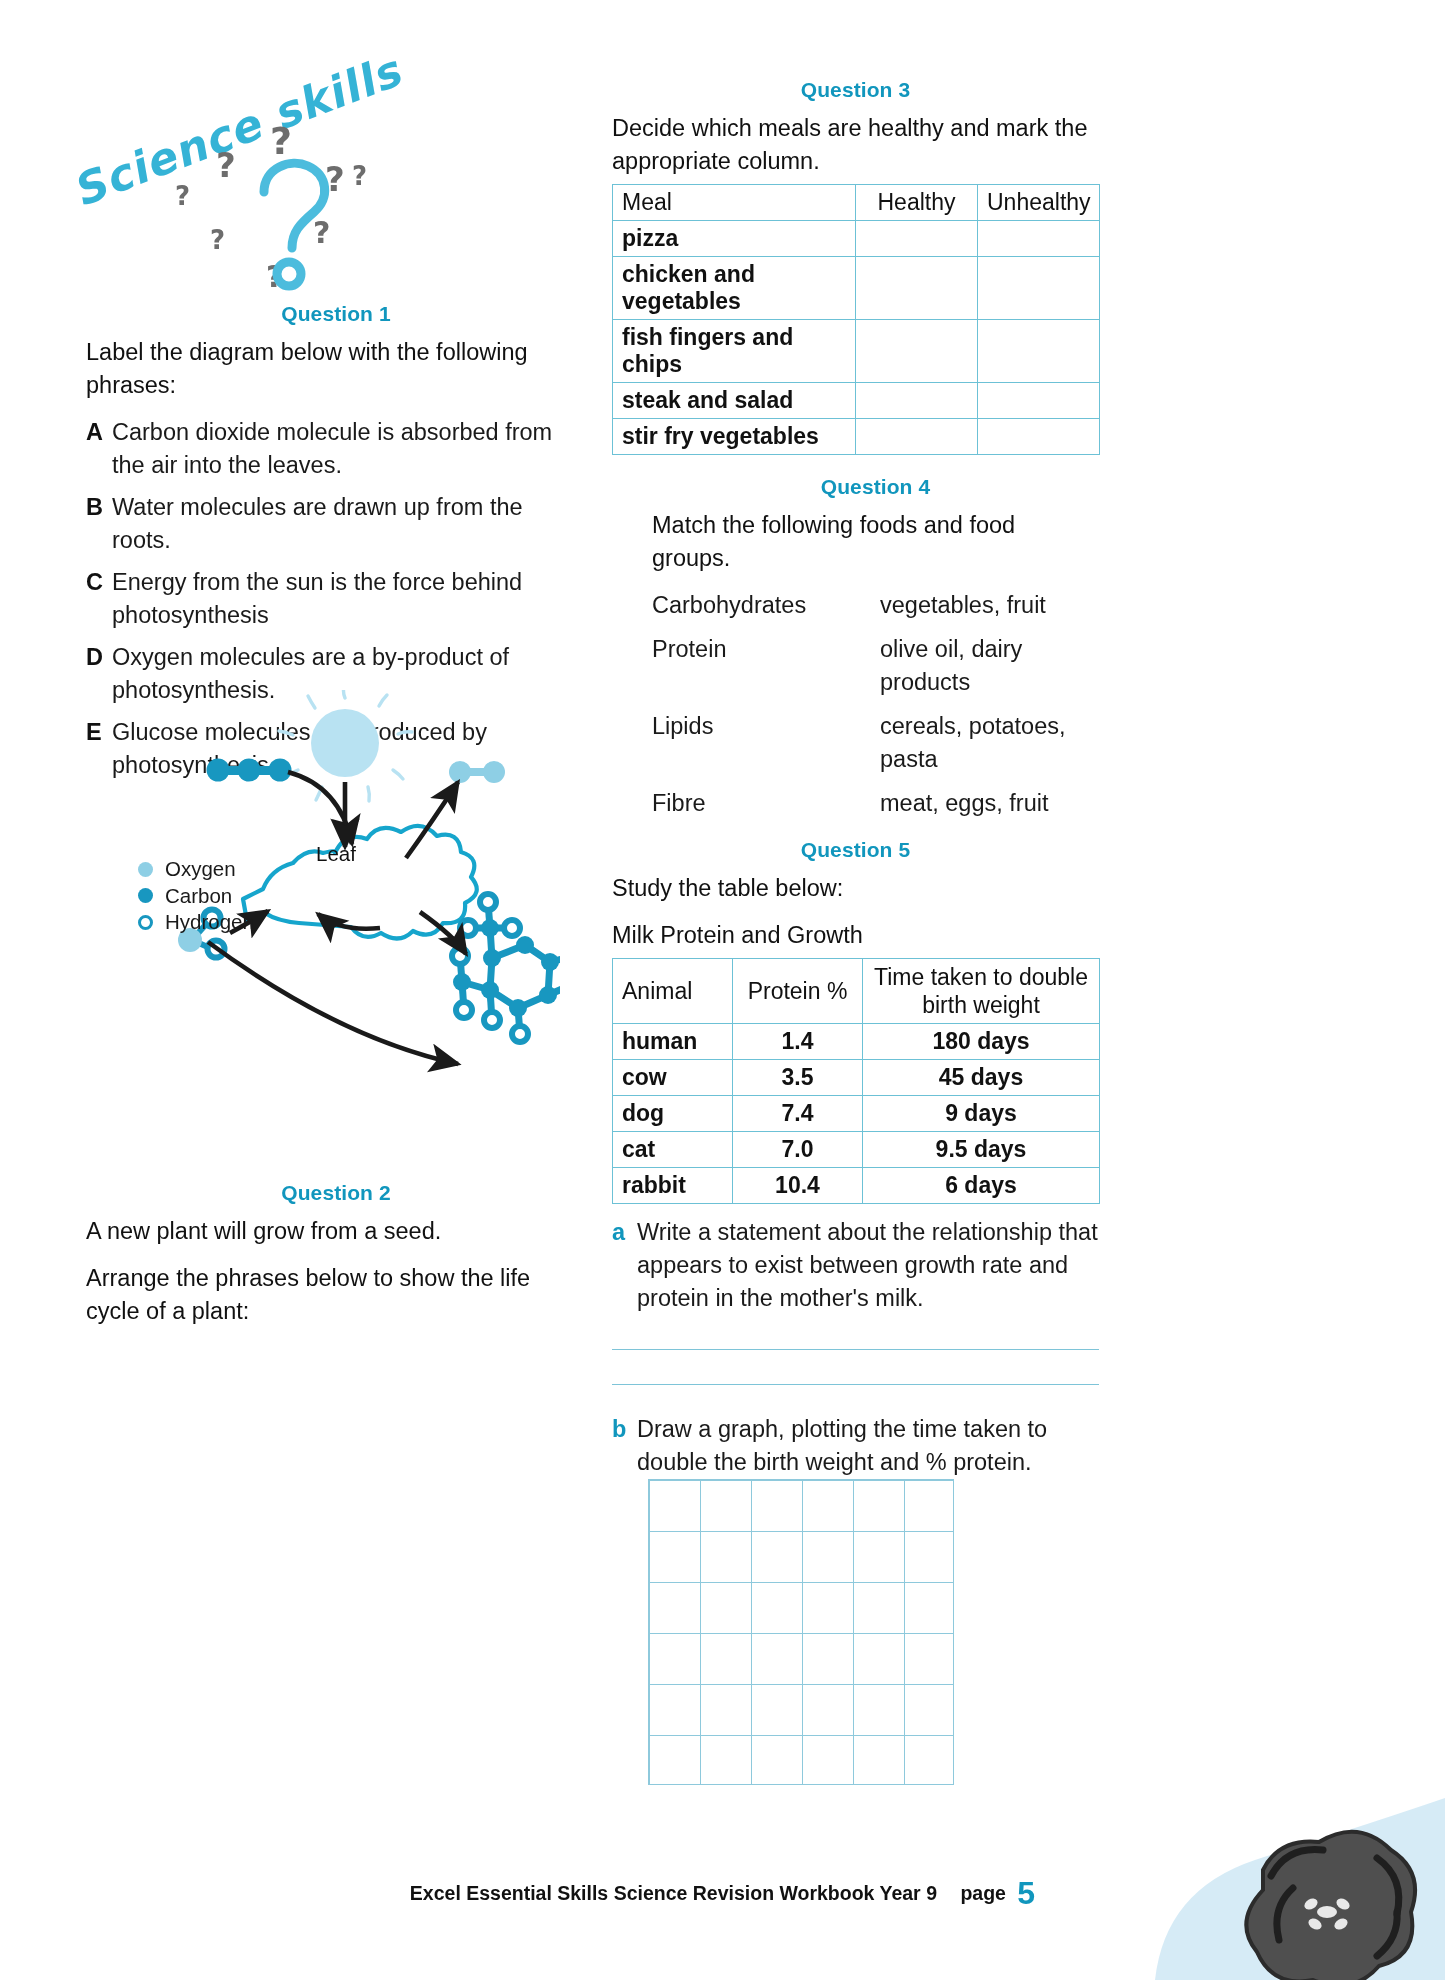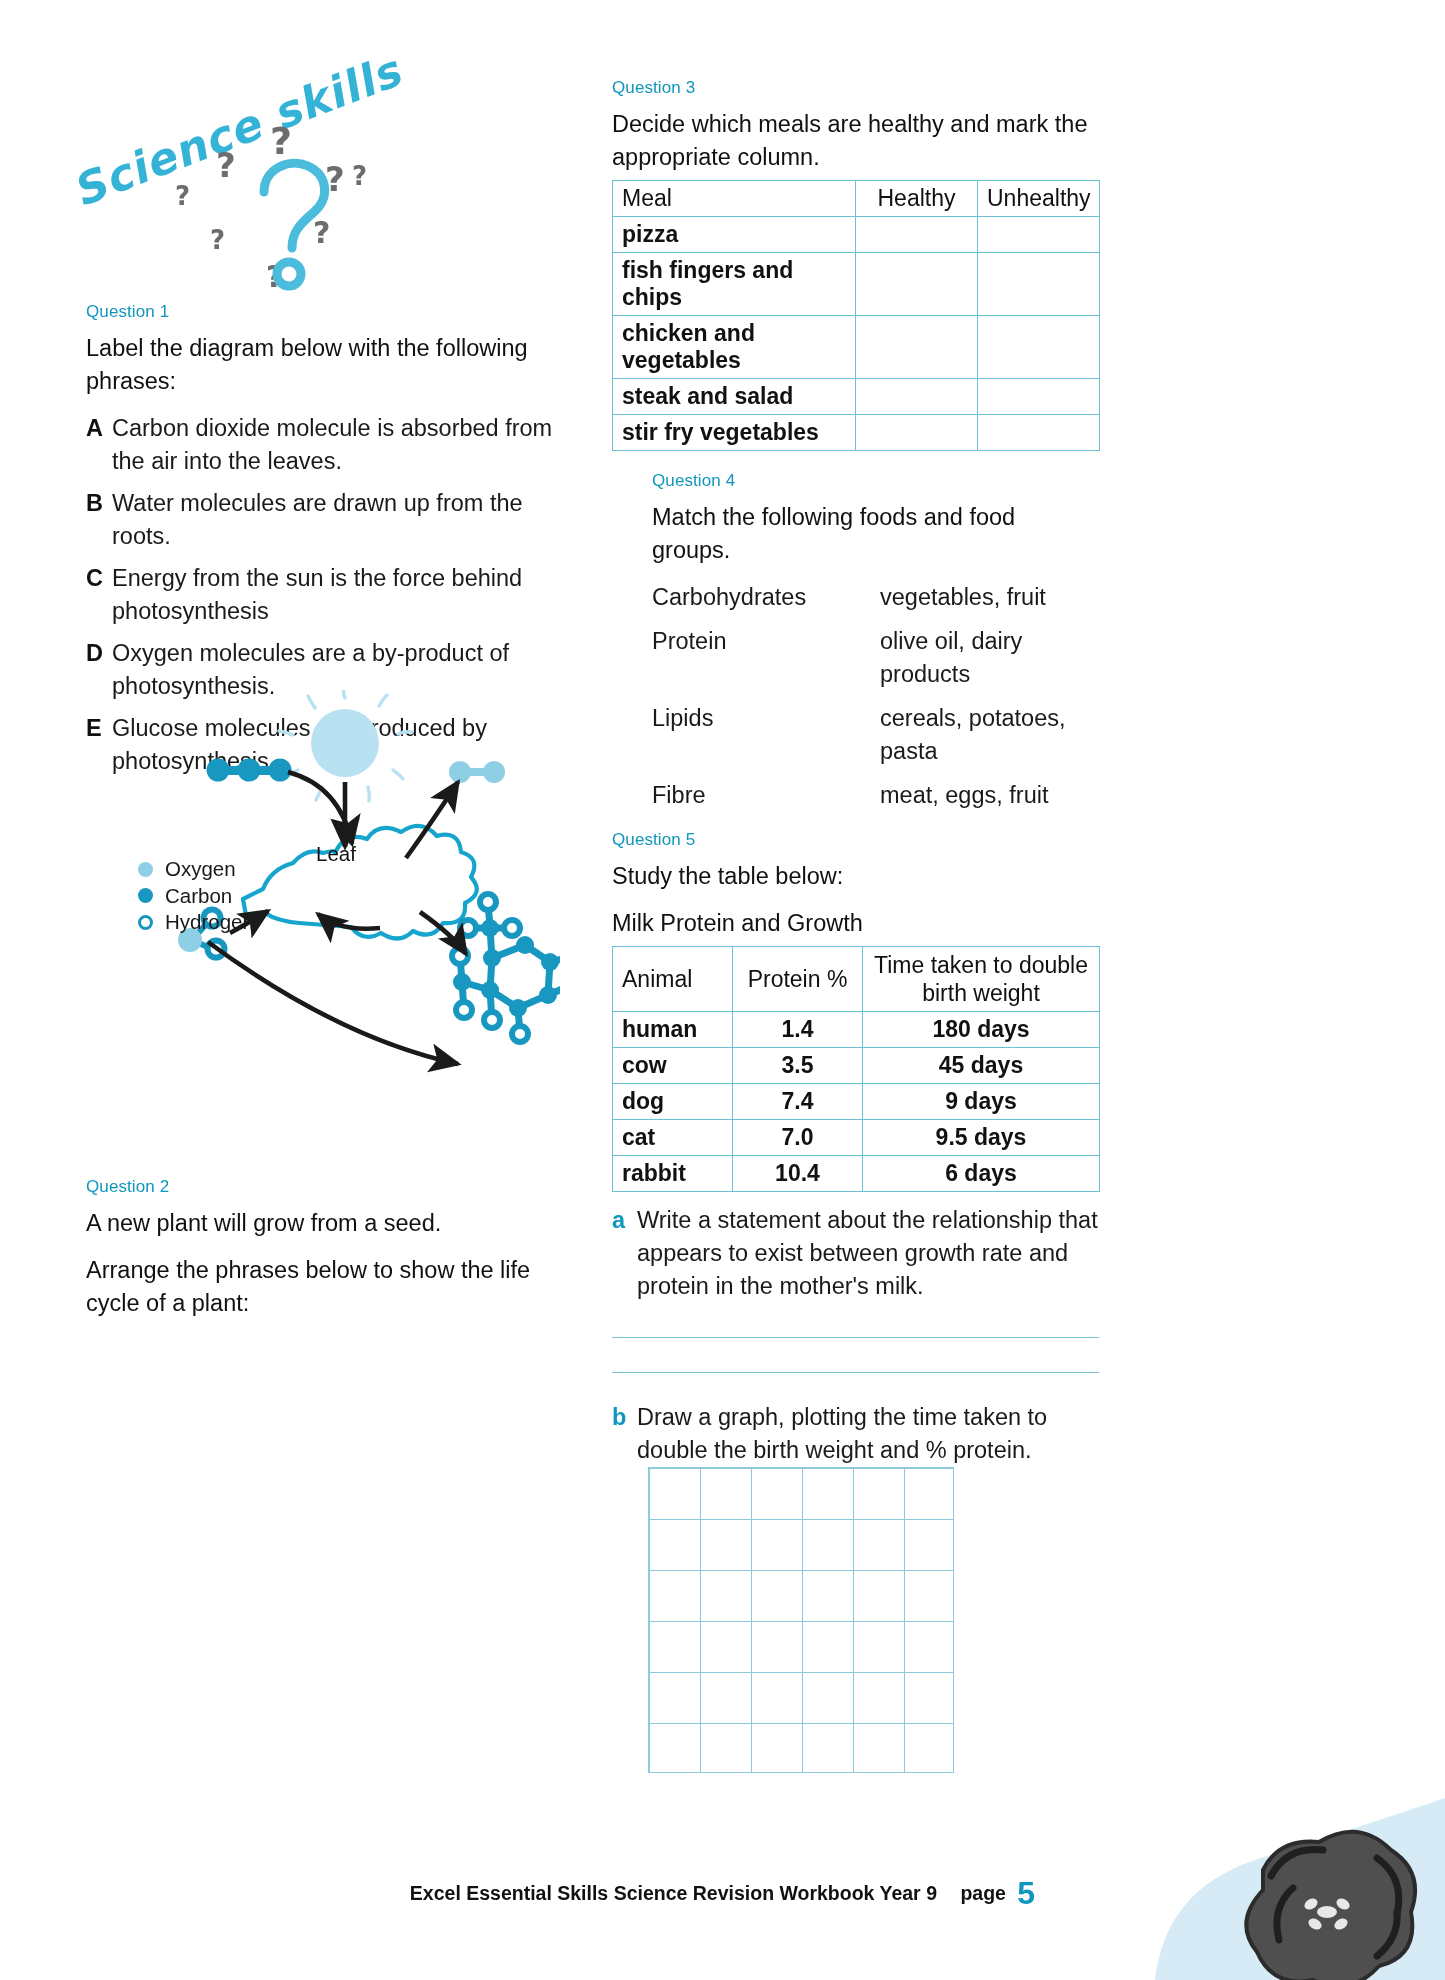--- a/index.html
+++ b/index.html
@@ -30,24 +30,25 @@
   .col-right {
     position: absolute;
     left: 612px;
     top: 78px;
     width: 487px;
   }
 
   
   .qheading {
     color: #1196bd;
-    font-size: 17px;
-    font-weight: normal;
+    font-size: 21px;
+    font-weight: bold;
     letter-spacing: .1px;
     margin: 0 0 10px 0;
+    text-align: center;
   }
   .body-text {
     font-size: 23.5px;
     line-height: 33px;
     margin: 0 0 14px 0;
     color: #111;
   }
   .tight { margin-bottom: 6px; }
 
   
@@ -471,26 +472,26 @@
             <th class="ctr">Unhealthy</th>
           </tr>
         </thead>
         <tbody>
           <tr>
             <td>pizza</td>
             <td class="ctr"></td>
             <td class="ctr"></td>
           </tr>
           <tr>
+            <td>chicken and vegetables</td>
+            <td class="ctr"></td>
+            <td class="ctr"></td>
+          </tr>
+          <tr>
             <td>fish fingers and chips</td>
-            <td class="ctr"></td>
-            <td class="ctr"></td>
-          </tr>
-          <tr>
-            <td>chicken and vegetables</td>
             <td class="ctr"></td>
             <td class="ctr"></td>
           </tr>
           <tr>
             <td>steak and salad</td>
             <td class="ctr"></td>
             <td class="ctr"></td>
           </tr>
           <tr>
             <td>stir fry vegetables</td>

